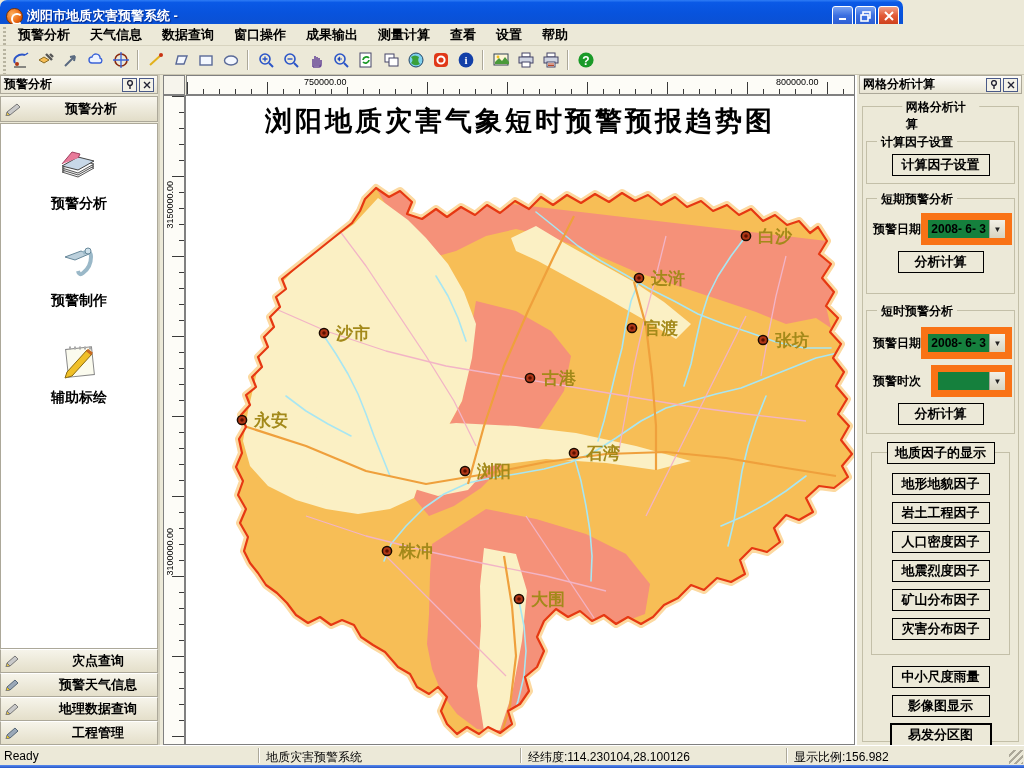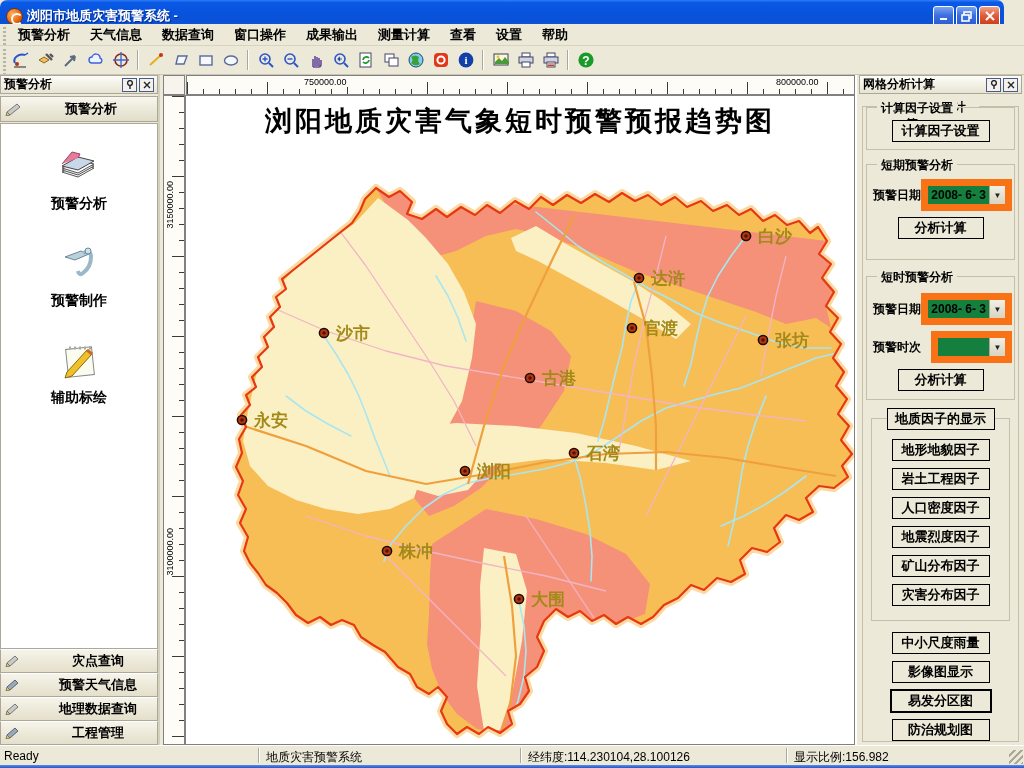--- a/index.html
+++ b/index.html
@@ -1,20 +1,20 @@
 <!DOCTYPE html>
 <html><head>
 <meta charset="utf-8">
 <style>
   * { box-sizing: border-box; margin: 0; padding: 0; }
   html,body { width:1024px; height:768px; overflow:hidden; }
   body { font-family:"Liberation Sans","DejaVu Sans",sans-serif; font-size:12px; background:#ECE9D8; position:relative; }
 
   
-  .titlebar{position:absolute;left:0;top:0;width:1004px;height:24px;
+  .titlebar{position:absolute;left:0;top:0;width:903px;height:24px;
     background:linear-gradient(180deg,#2f7df6 0%,#0a59e6 8%,#0853dd 40%,#0a51d5 70%,#1963e2 92%,#0d4bbf 100%);
     border-radius:7px 7px 0 0;display:flex;align-items:center;padding:16px 4px;}
   .app-icon{width:17px;height:17px;border-radius:50%;
     background:radial-gradient(circle at 35% 35%,#ffb25e,#e8650f 60%,#b23c04);
     border:1px solid #7a3200;margin:0 4px 0 2px;position:relative;flex:0 0 auto;}
   .app-icon:after{content:"";position:absolute;left:4px;top:4px;width:8px;height:8px;
     border:2px solid #fff;border-right-color:transparent;border-radius:50%;}
   .title-text{color:#fff;font-weight:bold;font-size:13px;text-shadow:1px 1px 1px #00268a;flex:1 1 auto;}
   .winbtns{display:flex;gap:2px;}
   .winbtn{width:21px;height:21px;border-radius:3px;border:1px solid #fff;
@@ -516,21 +516,21 @@
       <span class="mini-btn">
           <svg width="8" height="8">
             <path d="M1 1 L7 7 M7 1 L1 7" stroke="#223" stroke-width="1.4"></path>
           </svg>
         </span>
     </div>
 
     <div class="rgroup center-legend" style="margin-top:12px;height:636px">
       <span class="legend">网格分析计算</span>
 
-      <div class="rgroup" style="margin-top:0;padding-bottom:3px">
+      <div class="rgroup" style="margin-top:34px;padding-bottom:3px">
         <span class="legend">计算因子设置</span>
         <button class="xp-btn" style="margin-top:12px">计算因子设置</button>
       </div>
 
       <div class="rgroup" style="padding-bottom:16px;margin-top:14px">
         <span class="legend">短期预警分析</span>
         <div class="form-row" style="margin-top:14px">
           <span class="flabel">预警日期</span>
           <span class="combo">
             <span class="cval">2008- 6- 3</span>

